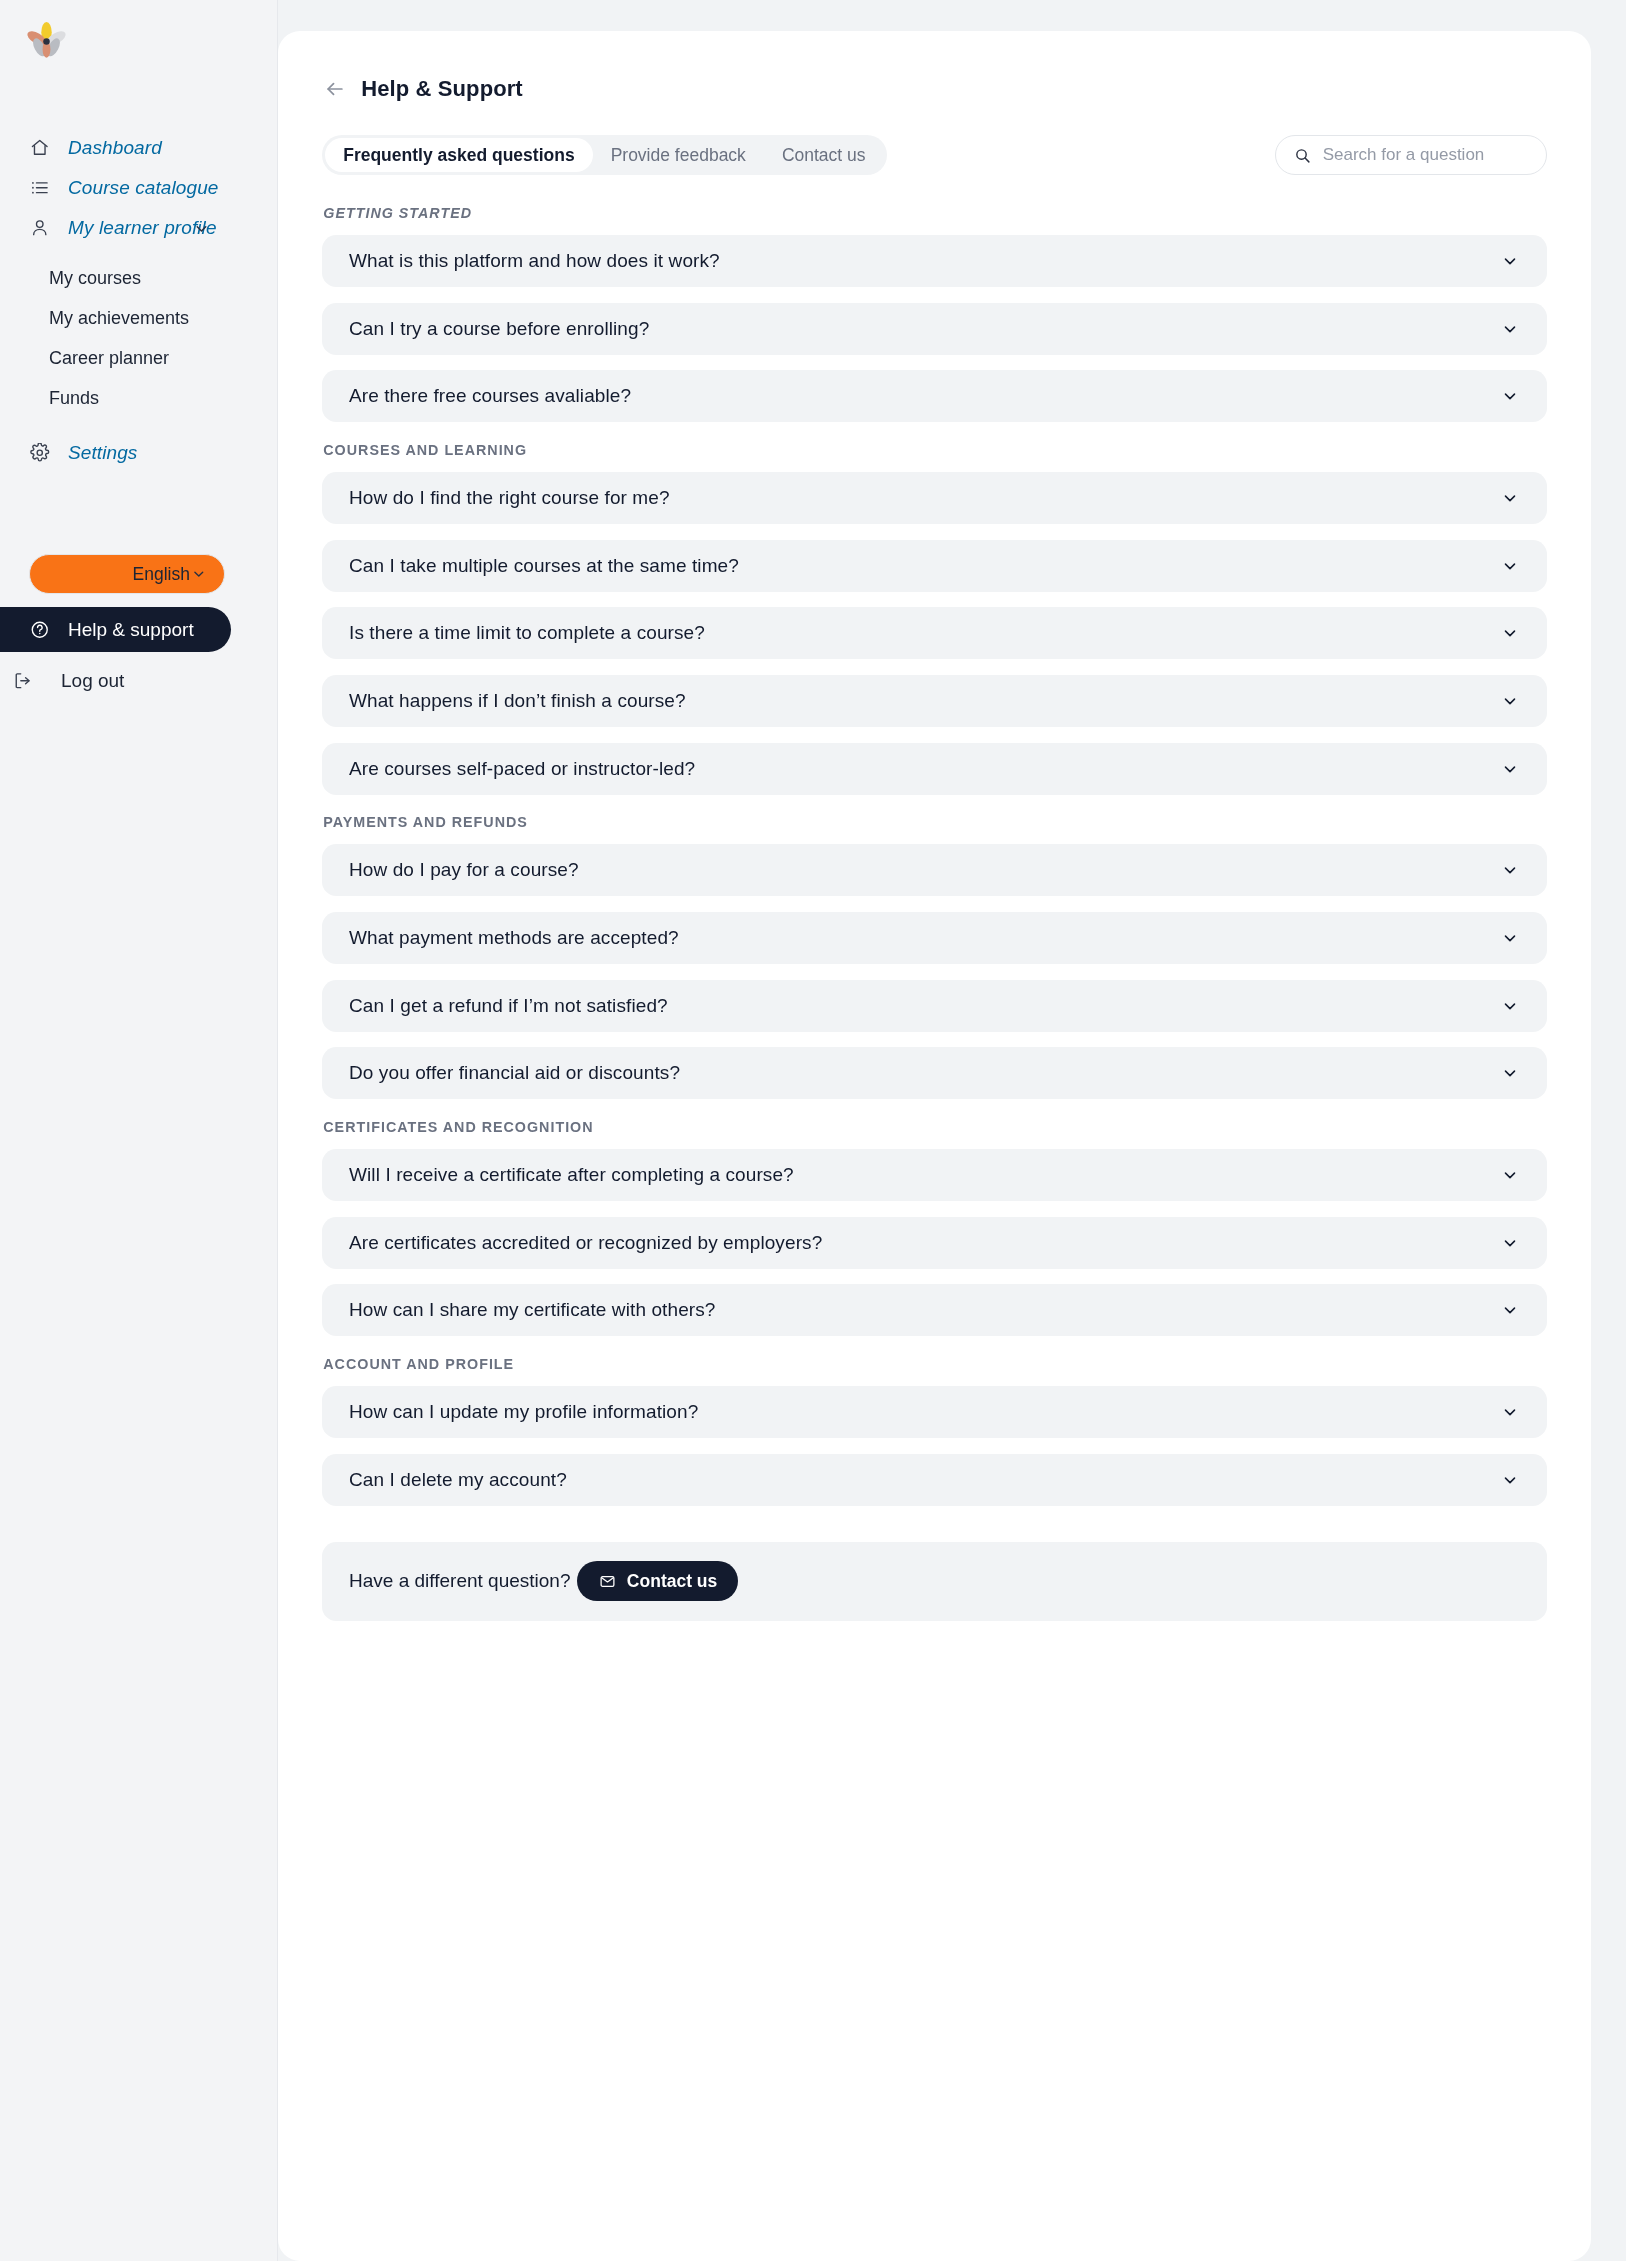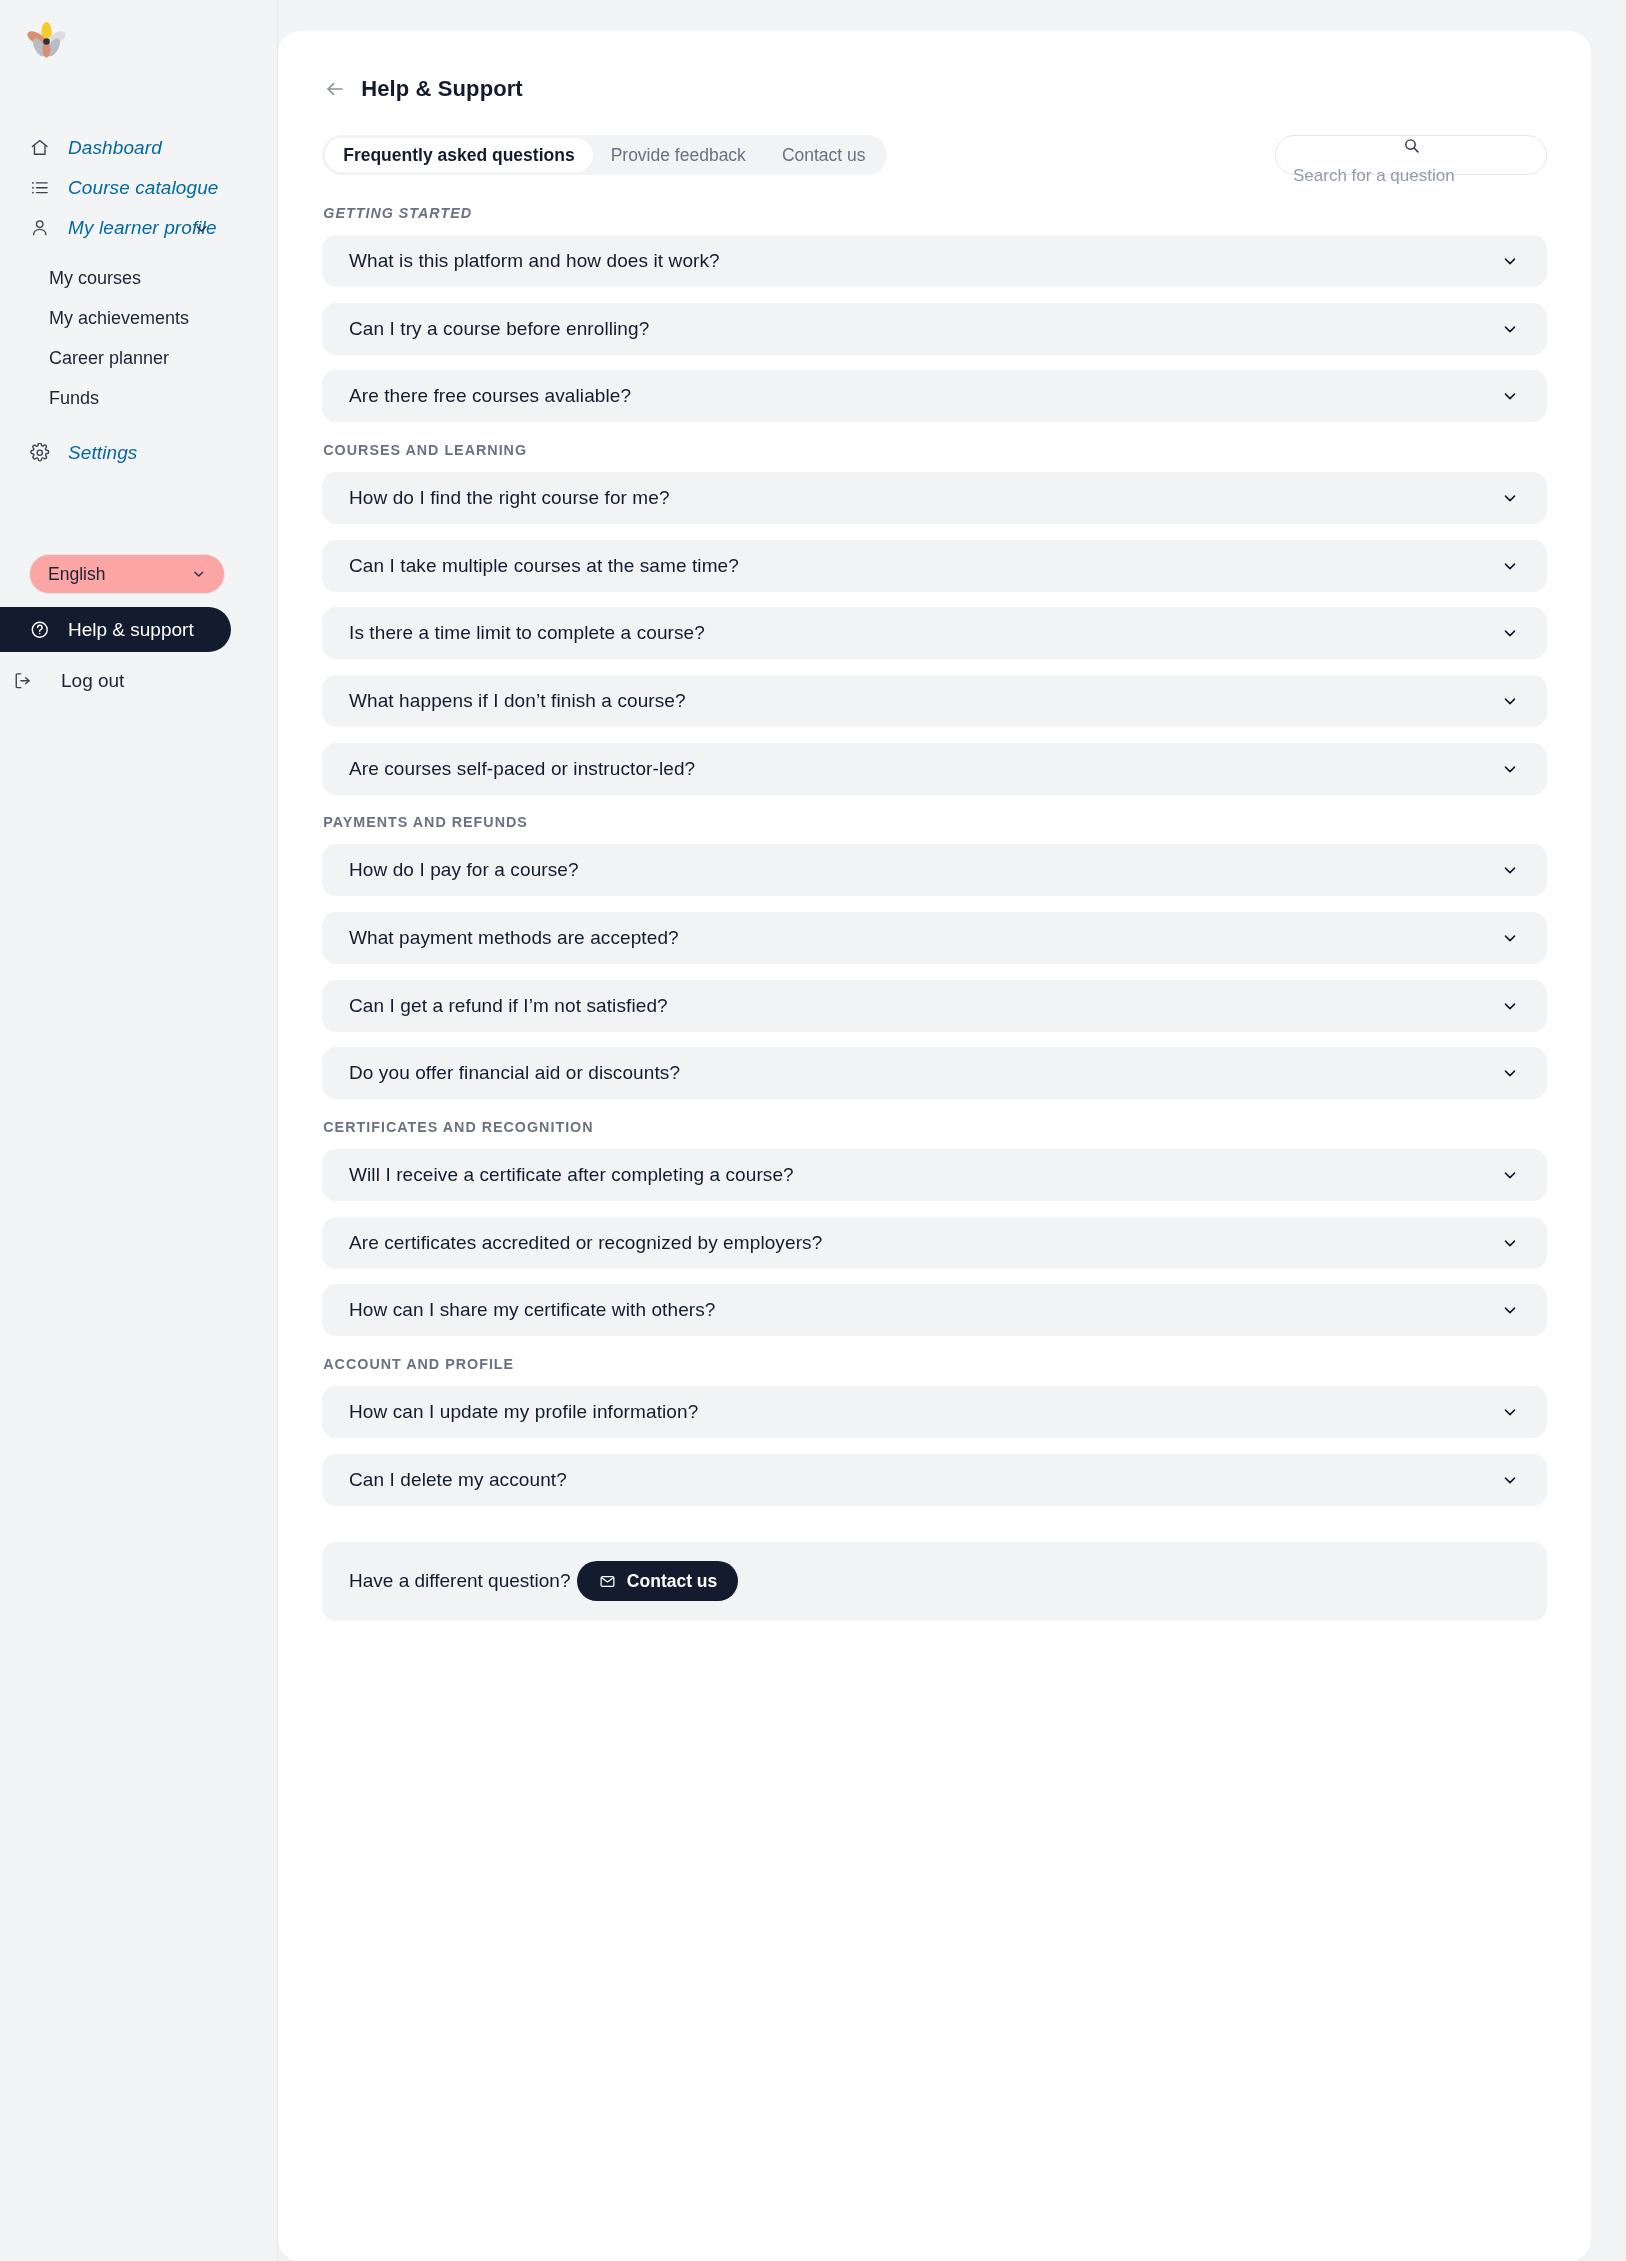--- a/index.html
+++ b/index.html
@@ -92,26 +92,26 @@
 
   .sidebar-bottom {
     margin-top: auto;
     padding-bottom: 1560px;
   }
 
   .lang-select {
     margin: 0 0 0 29px;
     width: 196px;
     height: 40px;
-    background: #fca5a5;
+    background: #f97316;
     border: 0.6px solid #e3e6ea;
     border-radius: 22px;
     display: flex;
     align-items: center;
-    justify-content: space-between;
+    justify-content: flex-end;
     padding: 0 17px 0 18px;
     font-size: 17.5px;
     color: #1c2434;
     cursor: pointer;
   }
   .lang-select .caret { width: 17px; height: 17px; display: inline-flex; align-items: center; justify-content: center;}
 
   .help-pill {
     margin-top: 13px;
     width: 231px;
@@ -211,21 +211,20 @@
     display: inline-flex;
     align-items: center;
     gap: 11.7px;
     width: 272px;
     height: 40px;
     border: 0.6px solid #e3e6ea;
     border-radius: 22px;
     padding: 0 17px;
     background: #ffffff;
     cursor: text;
-    flex-direction: column;
   }
   .search-box .ico { width: 18px; height: 18px; display:inline-flex; align-items:center; justify-content:center; flex:0 0 18px;}
   .search-box input {
     border: 0;
     outline: none;
     background: transparent;
     font-family: "Liberation Sans", sans-serif;
     font-size: 17px;
     color: #131b2e;
     width: 100%;

